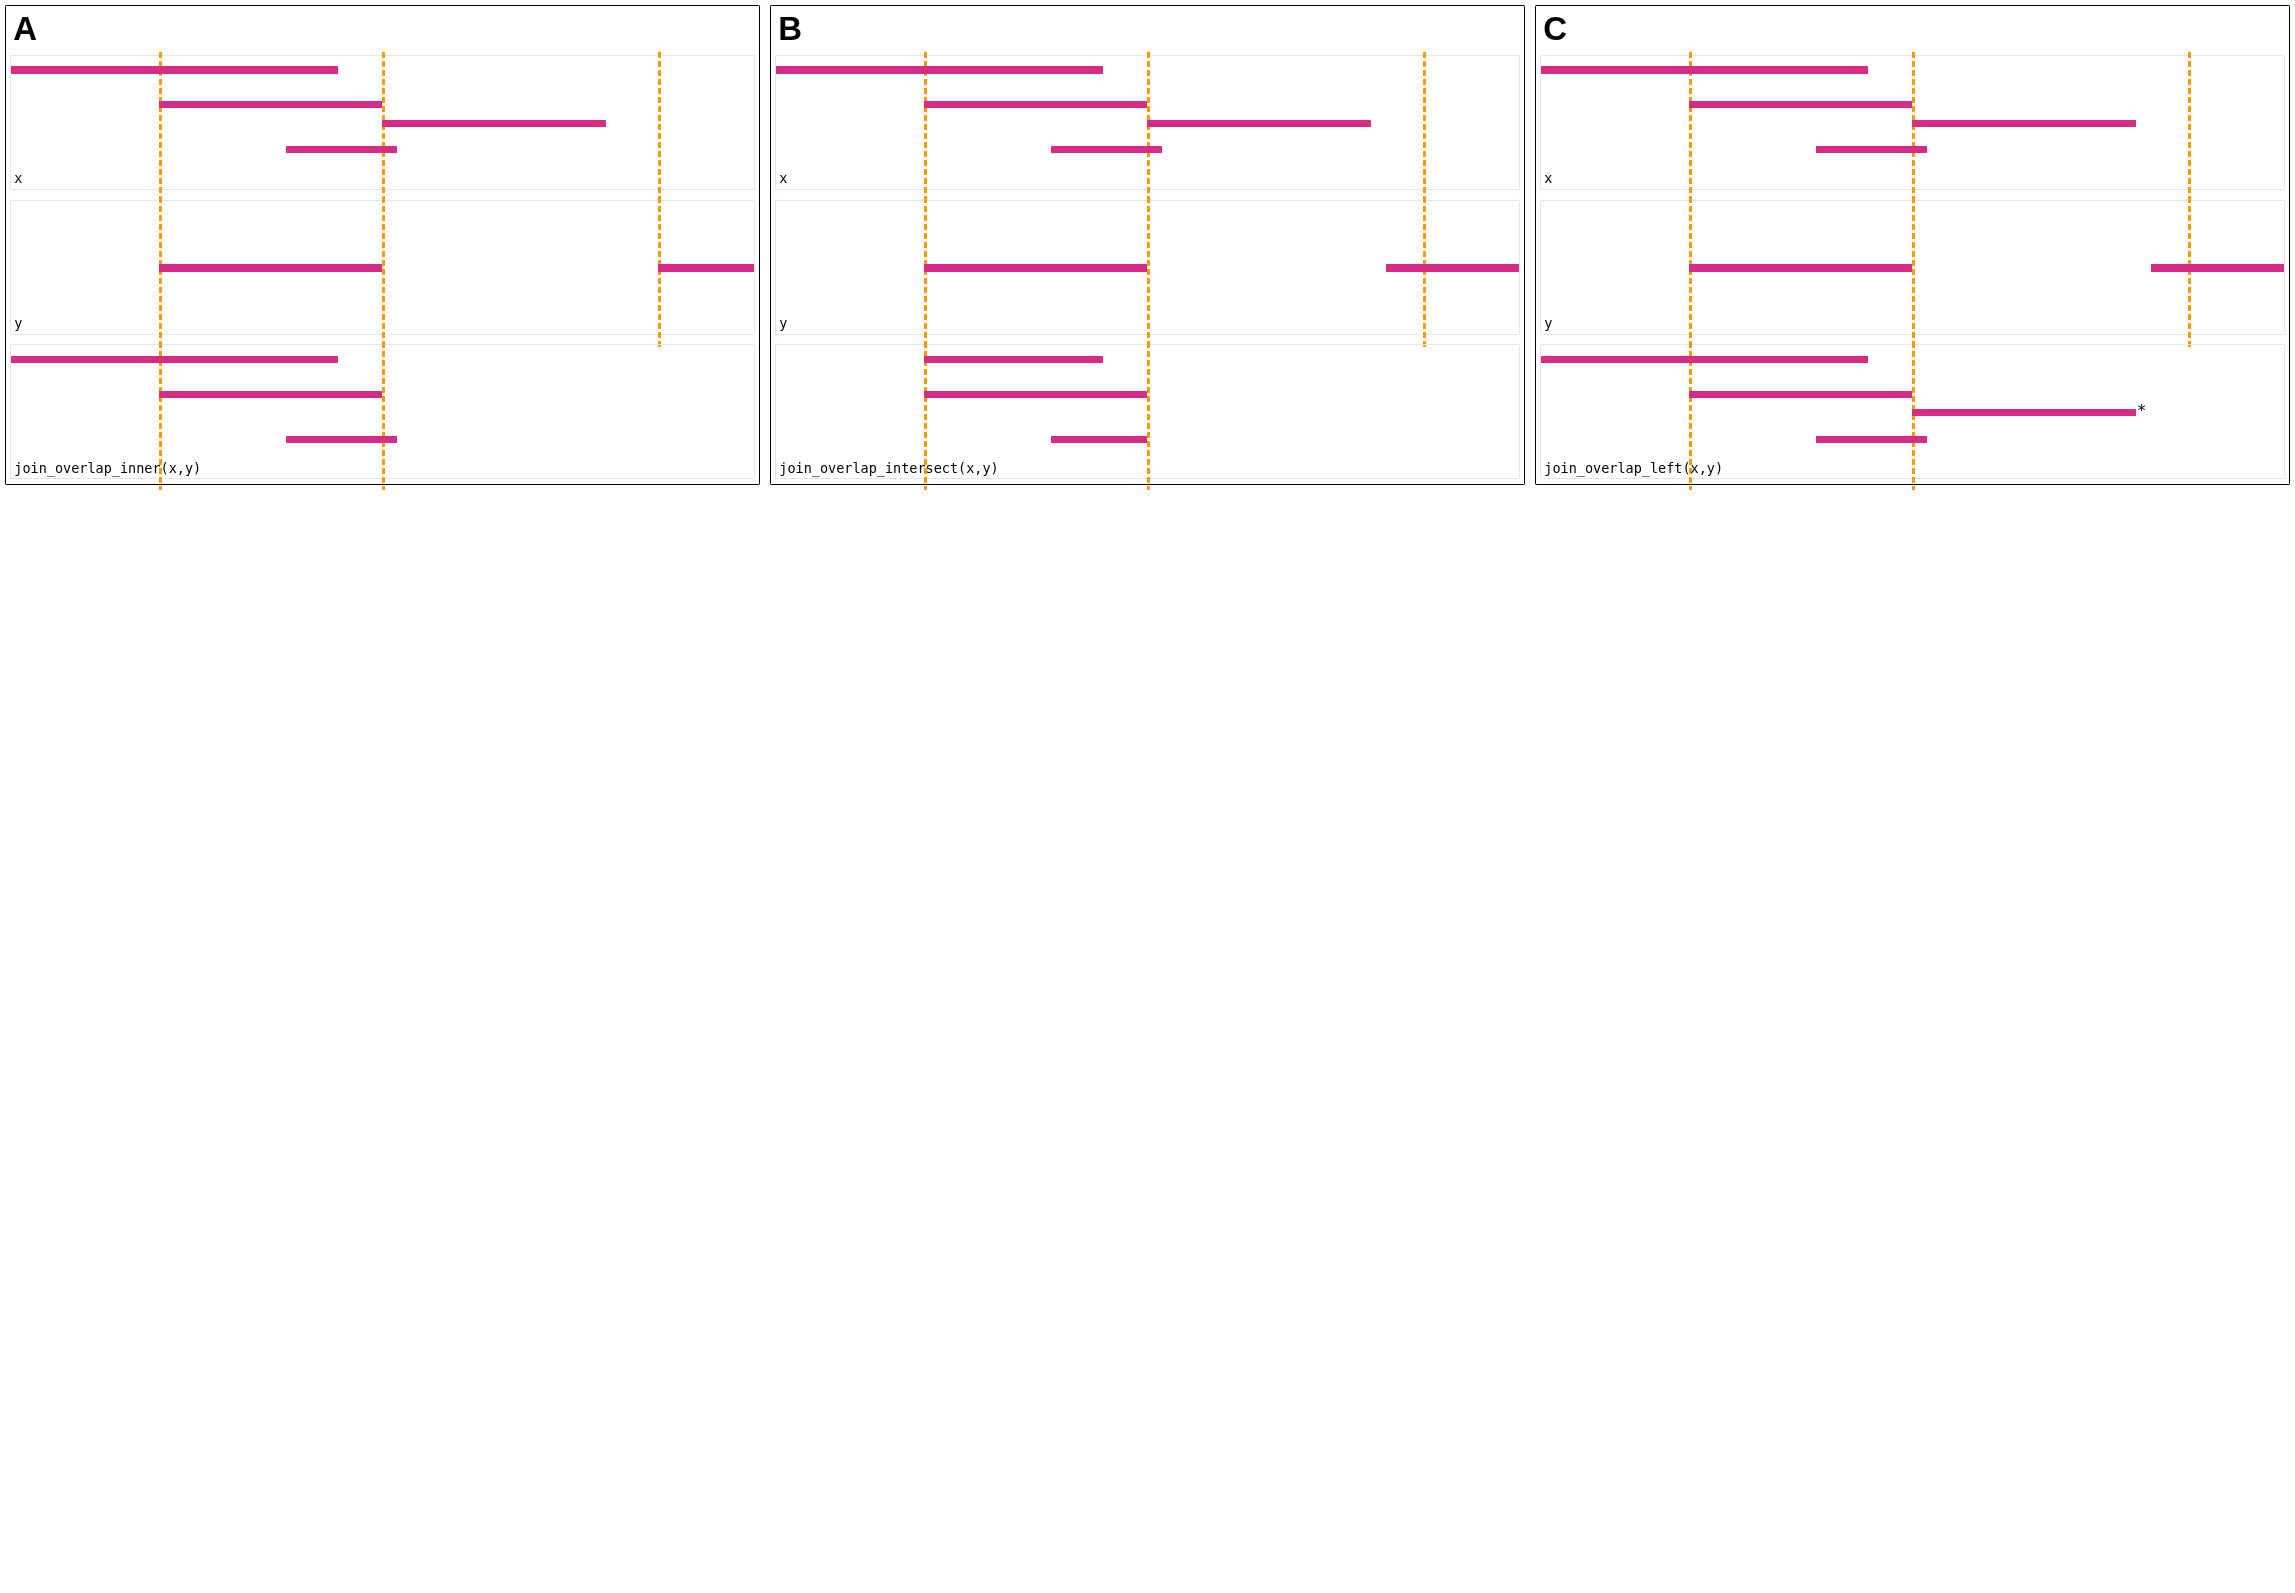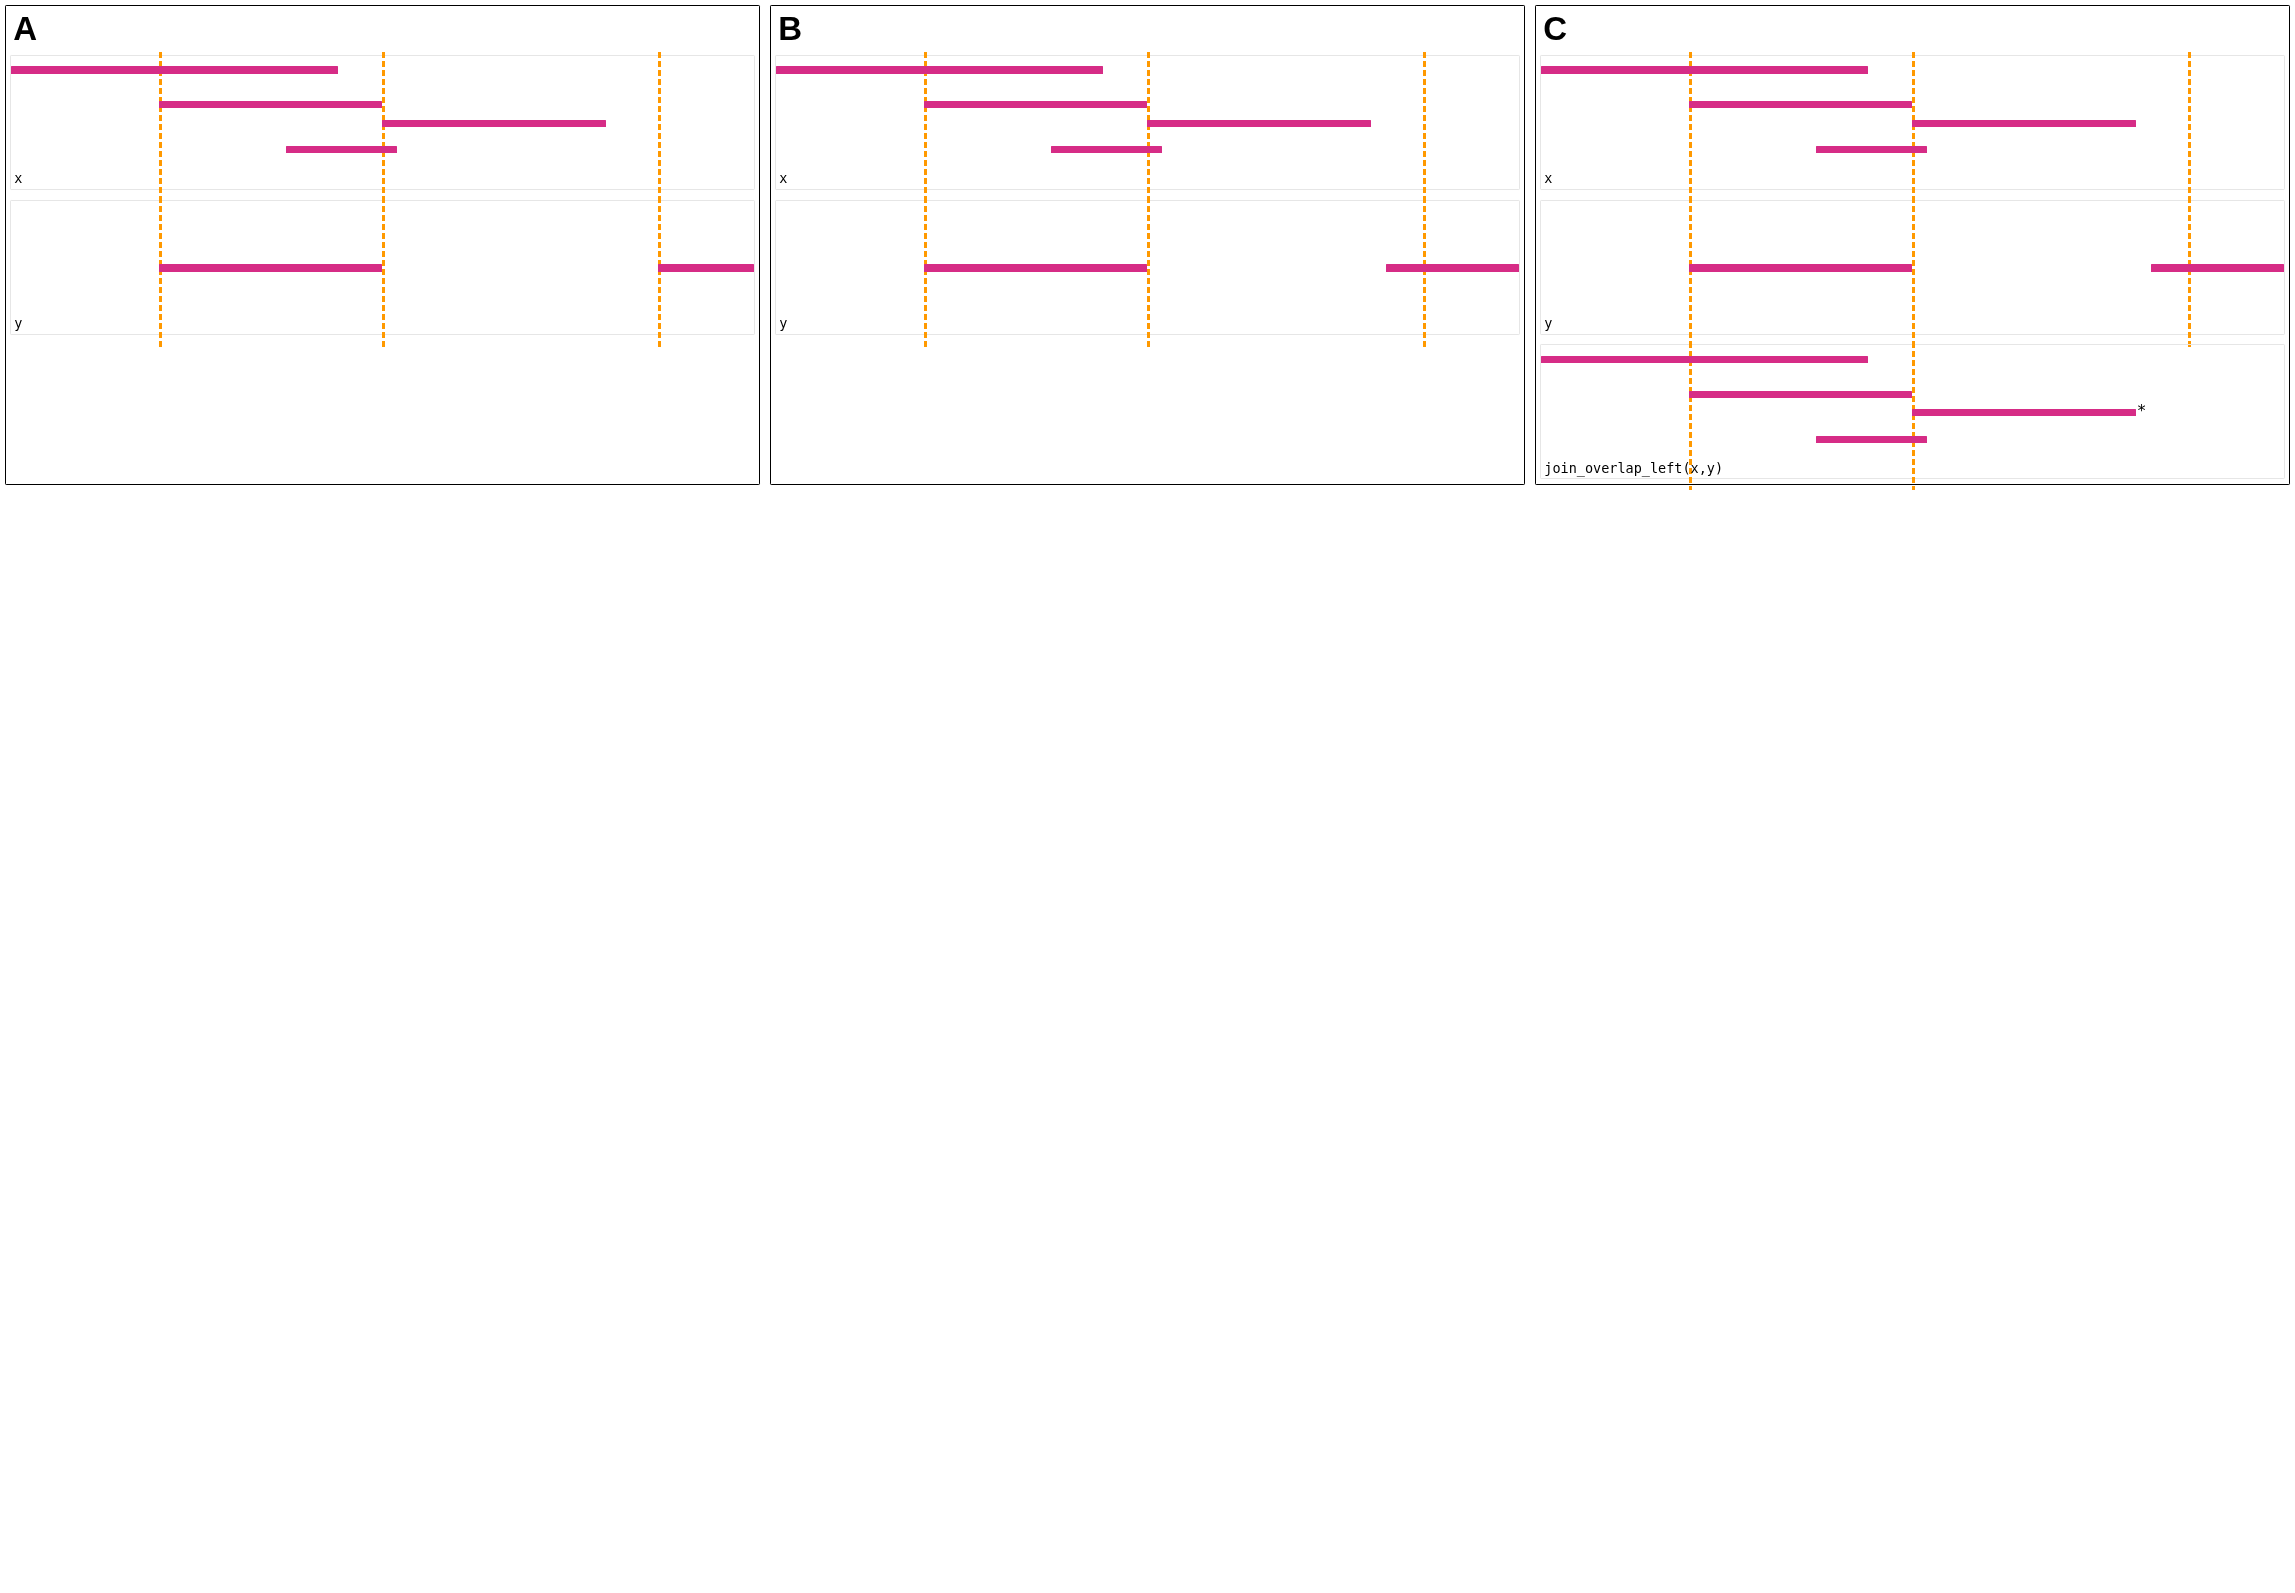--- a/index.html
+++ b/index.html
@@ -94,20 +94,28 @@
 
     <div class="sub">
       <span class="vline" style="left: 20%;"></span>
       <span class="vline" style="left: 50%;"></span>
       <span class="vline" style="left: 87%;"></span>
       <span class="bar" style="left: 20%; width: 30%; top: 48%;"></span>
       <span class="bar" style="left: 87%; width: 13%; top: 48%;"></span>
       <span class="sub-label">y</span>
     </div>
 
+    <div class="sub">
+      <span class="vline" style="left: 20%;"></span>
+      <span class="vline" style="left: 50%;"></span>
+      <span class="bar" style="left: 0%; width: 44%; top: 8%;"></span>
+      <span class="bar" style="left: 20%; width: 30%; top: 34%;"></span>
+      <span class="bar" style="left: 37%; width: 15%; top: 68%;"></span>
+      <span class="sub-label">join_overlap_inner(x,y)</span>
+    </div>
   </div>
 
   <div class="panel">
     <div class="panel-id">B</div>
 
     <div class="sub">
       <span class="vline" style="left: 20%;"></span>
       <span class="vline" style="left: 50%;"></span>
       <span class="vline" style="left: 87%;"></span>
       <span class="bar" style="left: 0%; width: 44%; top: 8%;"></span>
@@ -119,20 +127,28 @@
 
     <div class="sub">
       <span class="vline" style="left: 20%;"></span>
       <span class="vline" style="left: 50%;"></span>
       <span class="vline" style="left: 87%;"></span>
       <span class="bar" style="left: 20%; width: 30%; top: 48%;"></span>
       <span class="bar" style="left: 82%; width: 18%; top: 48%;"></span>
       <span class="sub-label">y</span>
     </div>
 
+    <div class="sub">
+      <span class="vline" style="left: 20%;"></span>
+      <span class="vline" style="left: 50%;"></span>
+      <span class="bar" style="left: 20%; width: 24%; top: 8%;"></span>
+      <span class="bar" style="left: 20%; width: 30%; top: 34%;"></span>
+      <span class="bar" style="left: 37%; width: 13%; top: 68%;"></span>
+      <span class="sub-label">join_overlap_intersect(x,y)</span>
+    </div>
   </div>
 
   <div class="panel">
     <div class="panel-id">C</div>
 
     <div class="sub">
       <span class="vline" style="left: 20%;"></span>
       <span class="vline" style="left: 50%;"></span>
       <span class="vline" style="left: 87%;"></span>
       <span class="bar" style="left: 0%; width: 44%; top: 8%;"></span>

